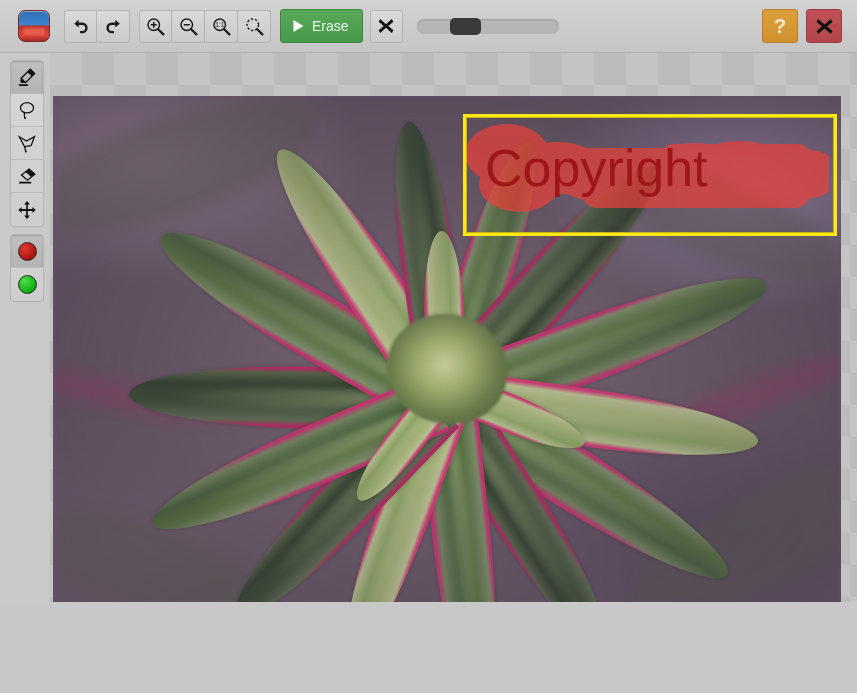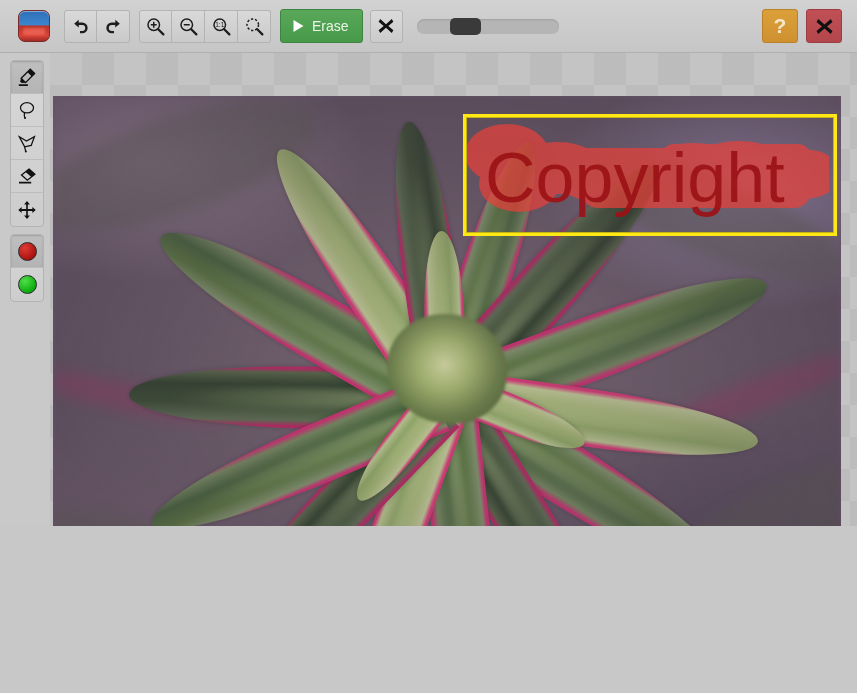--- a/index.html
+++ b/index.html
@@ -8,21 +8,21 @@
     width: 857px;
     height: 693px;
     overflow: hidden;
     font-family: "Liberation Sans", sans-serif;
     background: #c8c8c8;
   }
 
   #app {
     position: relative;
     width: 857px;
-    height: 526px;
+    height: 602px;
     background: #c9c9c9;
     overflow: hidden;
   }
 
   
   #toolbar {
     position: absolute;
     left: 0; top: 0;
     width: 857px;
     height: 53px;
@@ -292,21 +292,21 @@
   #photo-tint {
     position: absolute; inset: 0;
     background: radial-gradient(ellipse 70% 70% at 45% 55%, rgba(90,70,90,0) 0%, rgba(80,62,82,.34) 100%);
     pointer-events: none;
   }
 
   
   #watermark {
     position: absolute;
     left: 432px; top: 42px;
-    font-size: 70px;
+    font-size: 52px;
     color: #9c1216;
     font-family: "Liberation Sans", sans-serif;
     letter-spacing: 0px;
     white-space: nowrap;
     z-index: 4;
     opacity: .92;
   }
 
   #brush-mask {
     position: absolute;

